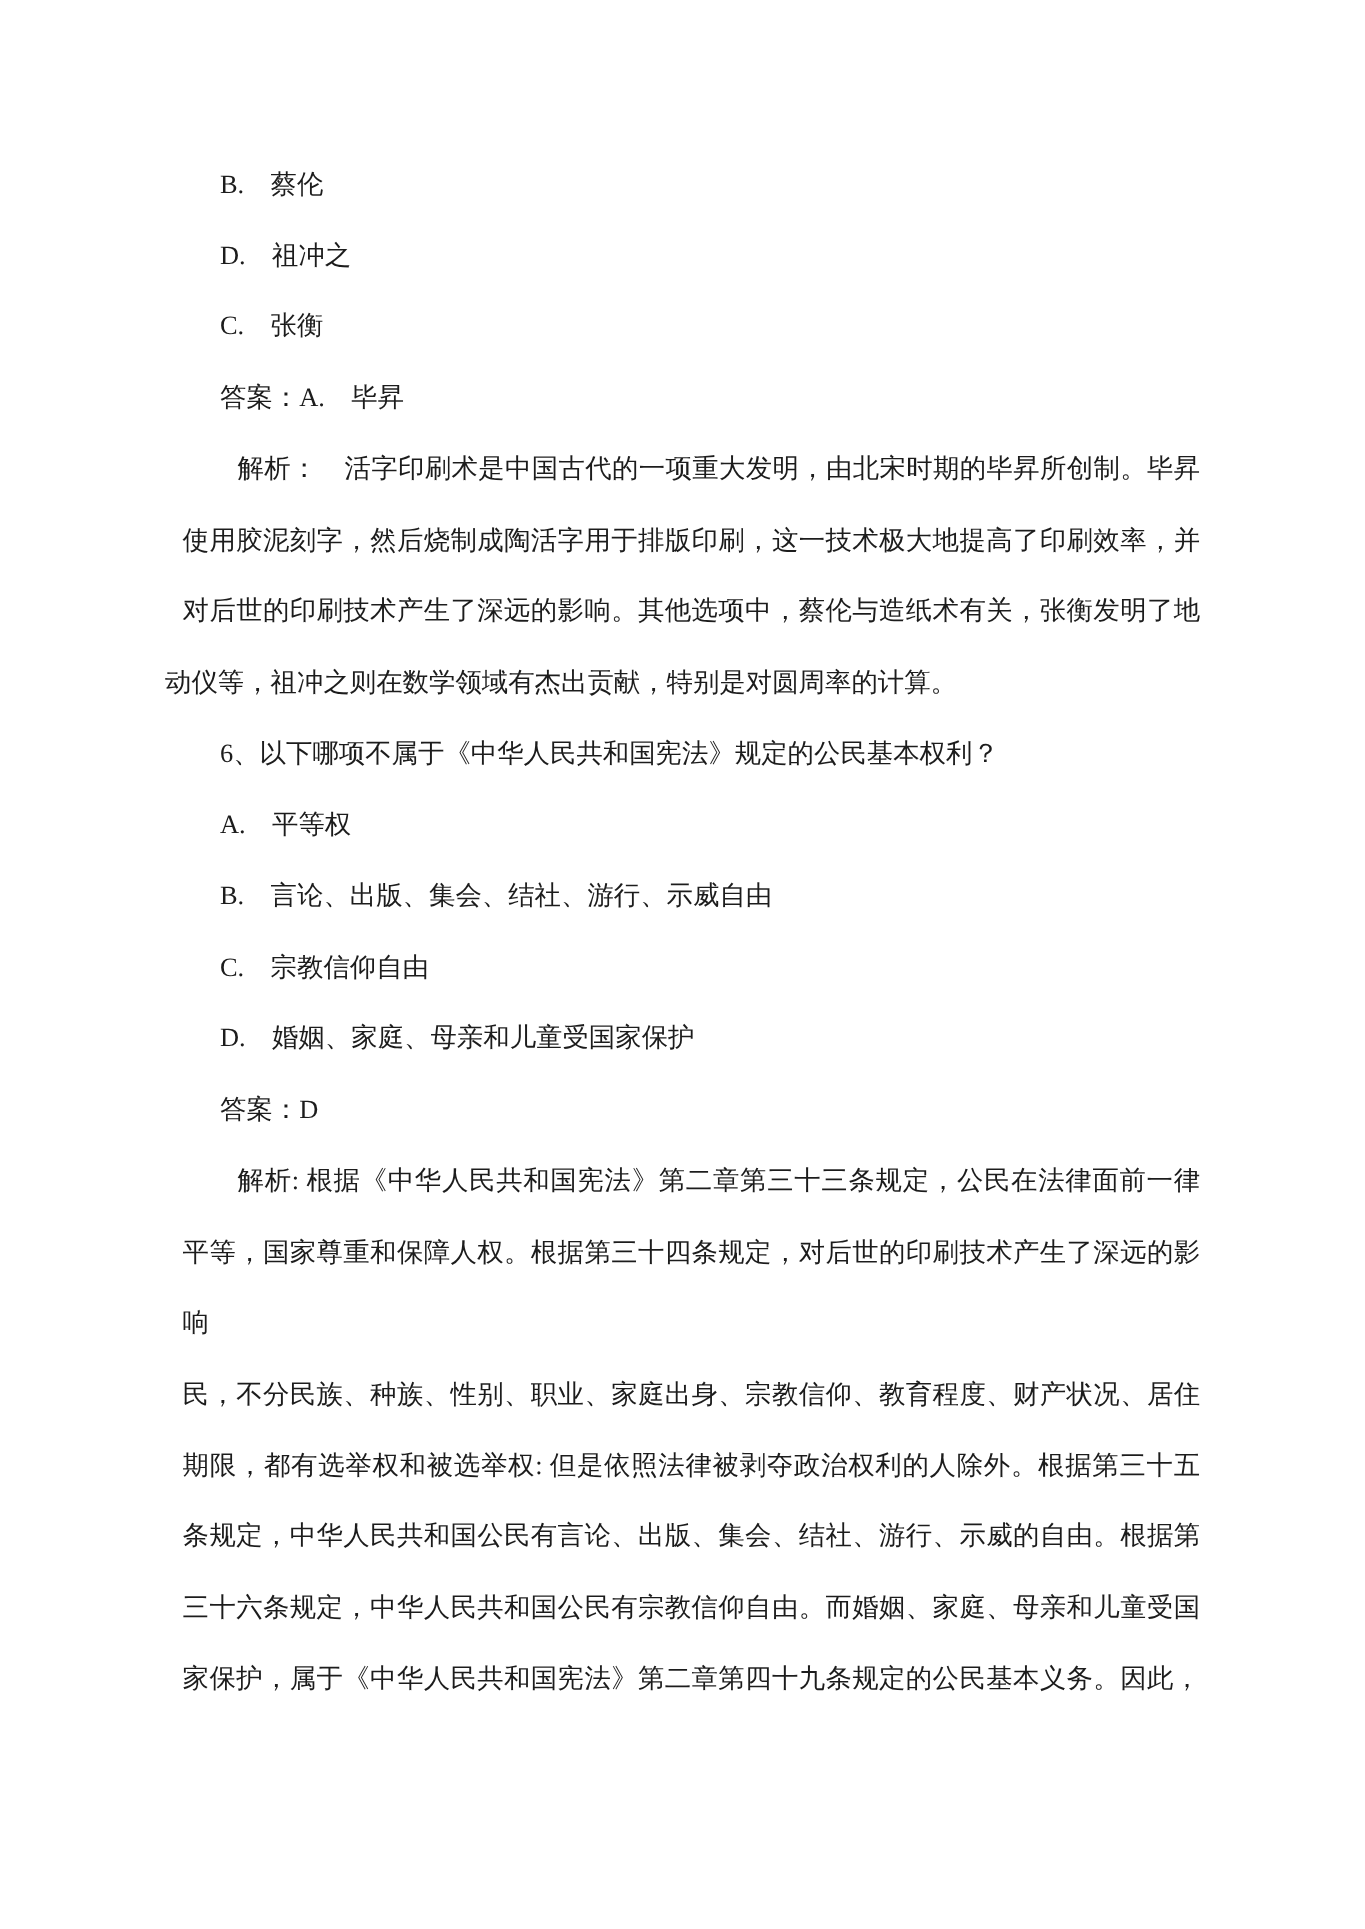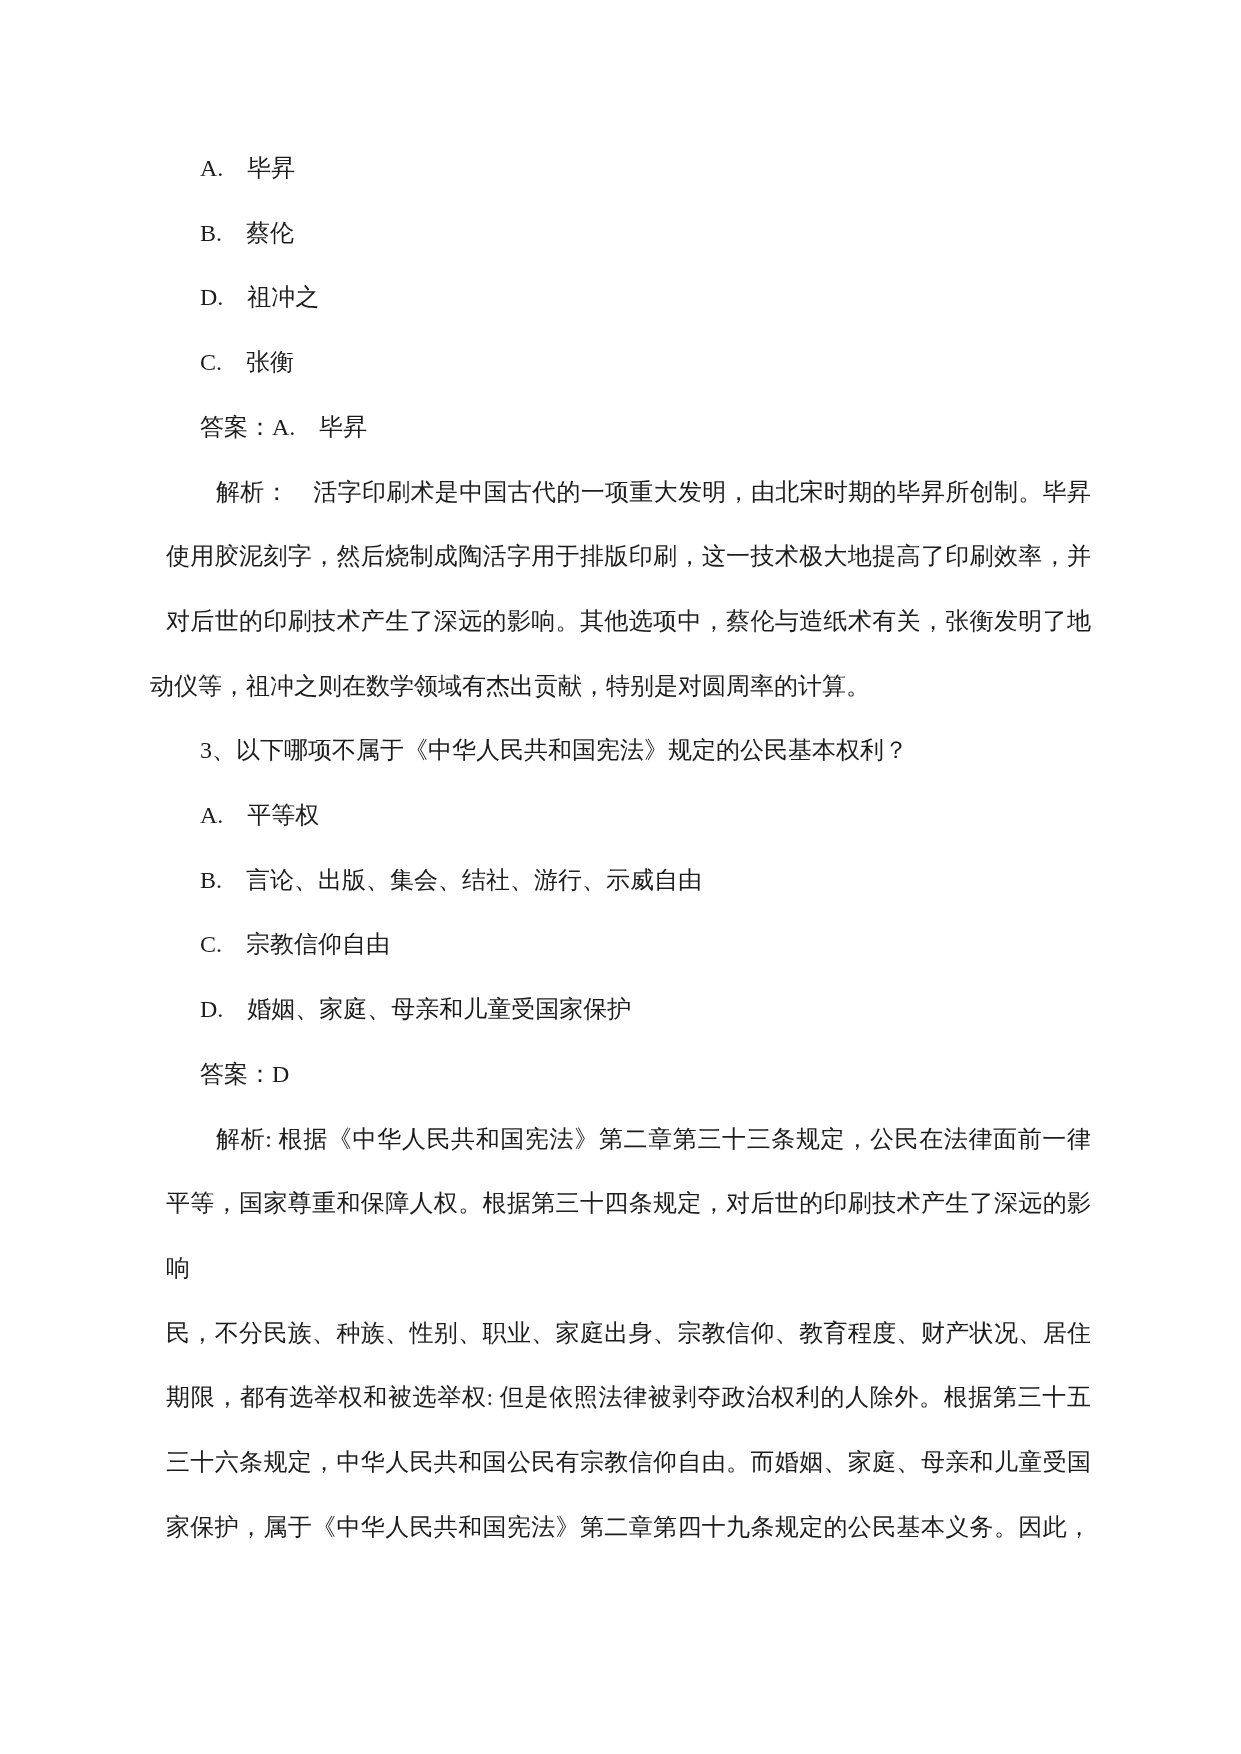--- a/index.html
+++ b/index.html
@@ -37,40 +37,40 @@
     margin-left: 16px;
   }
 </style>
 </head>
 <body>
 
 <div class="page">
   <div class="content">
 
     <div>
-      <div class="line indent">A.　毕昇</div>
       <div class="line indent">B.　蔡伦</div>
       <div class="line indent">D.　祖冲之</div>
       <div class="line indent">C.　张衡</div>
       <div class="line indent">答案：A.　毕昇</div>
       <div class="line indent fill">解析：　活字印刷术是中国古代的一项重大发明，由北宋时期的毕昇所创制。毕昇</div>
       <div class="line fill">使用胶泥刻字，然后烧制成陶活字用于排版印刷，这一技术极大地提高了印刷效率，并</div>
       <div class="line fill">对后世的印刷技术产生了深远的影响。其他选项中，蔡伦与造纸术有关，张衡发明了地</div>
       <div class="line">动仪等，祖冲之则在数学领域有杰出贡献，特别是对圆周率的计算。</div>
     </div>
 
     <div>
-      <div class="line indent">3、以下哪项不属于《中华人民共和国宪法》规定的公民基本权利？</div>
+      <div class="line indent">6、以下哪项不属于《中华人民共和国宪法》规定的公民基本权利？</div>
       <div class="line indent">A.　平等权</div>
       <div class="line indent">B.　言论、出版、集会、结社、游行、示威自由</div>
       <div class="line indent">C.　宗教信仰自由</div>
       <div class="line indent">D.　婚姻、家庭、母亲和儿童受国家保护</div>
       <div class="line indent">答案：D</div>
       <div class="line indent fill">解析: 根据《中华人民共和国宪法》第二章第三十三条规定，公民在法律面前一律</div>
       <div class="line fill">平等，国家尊重和保障人权。根据第三十四条规定，对后世的印刷技术产生了深远的影响</div>
       <div class="line fill">民，不分民族、种族、性别、职业、家庭出身、宗教信仰、教育程度、财产状况、居住</div>
       <div class="line fill">期限，都有选举权和被选举权: 但是依照法律被剥夺政治权利的人除外。根据第三十五</div>
+      <div class="line fill">条规定，中华人民共和国公民有言论、出版、集会、结社、游行、示威的自由。根据第</div>
       <div class="line fill">三十六条规定，中华人民共和国公民有宗教信仰自由。而婚姻、家庭、母亲和儿童受国</div>
       <div class="line fill">家保护，属于《中华人民共和国宪法》第二章第四十九条规定的公民基本义务。因此，</div>
     </div>
 
   </div>
 </div>
 
 </body></html>

